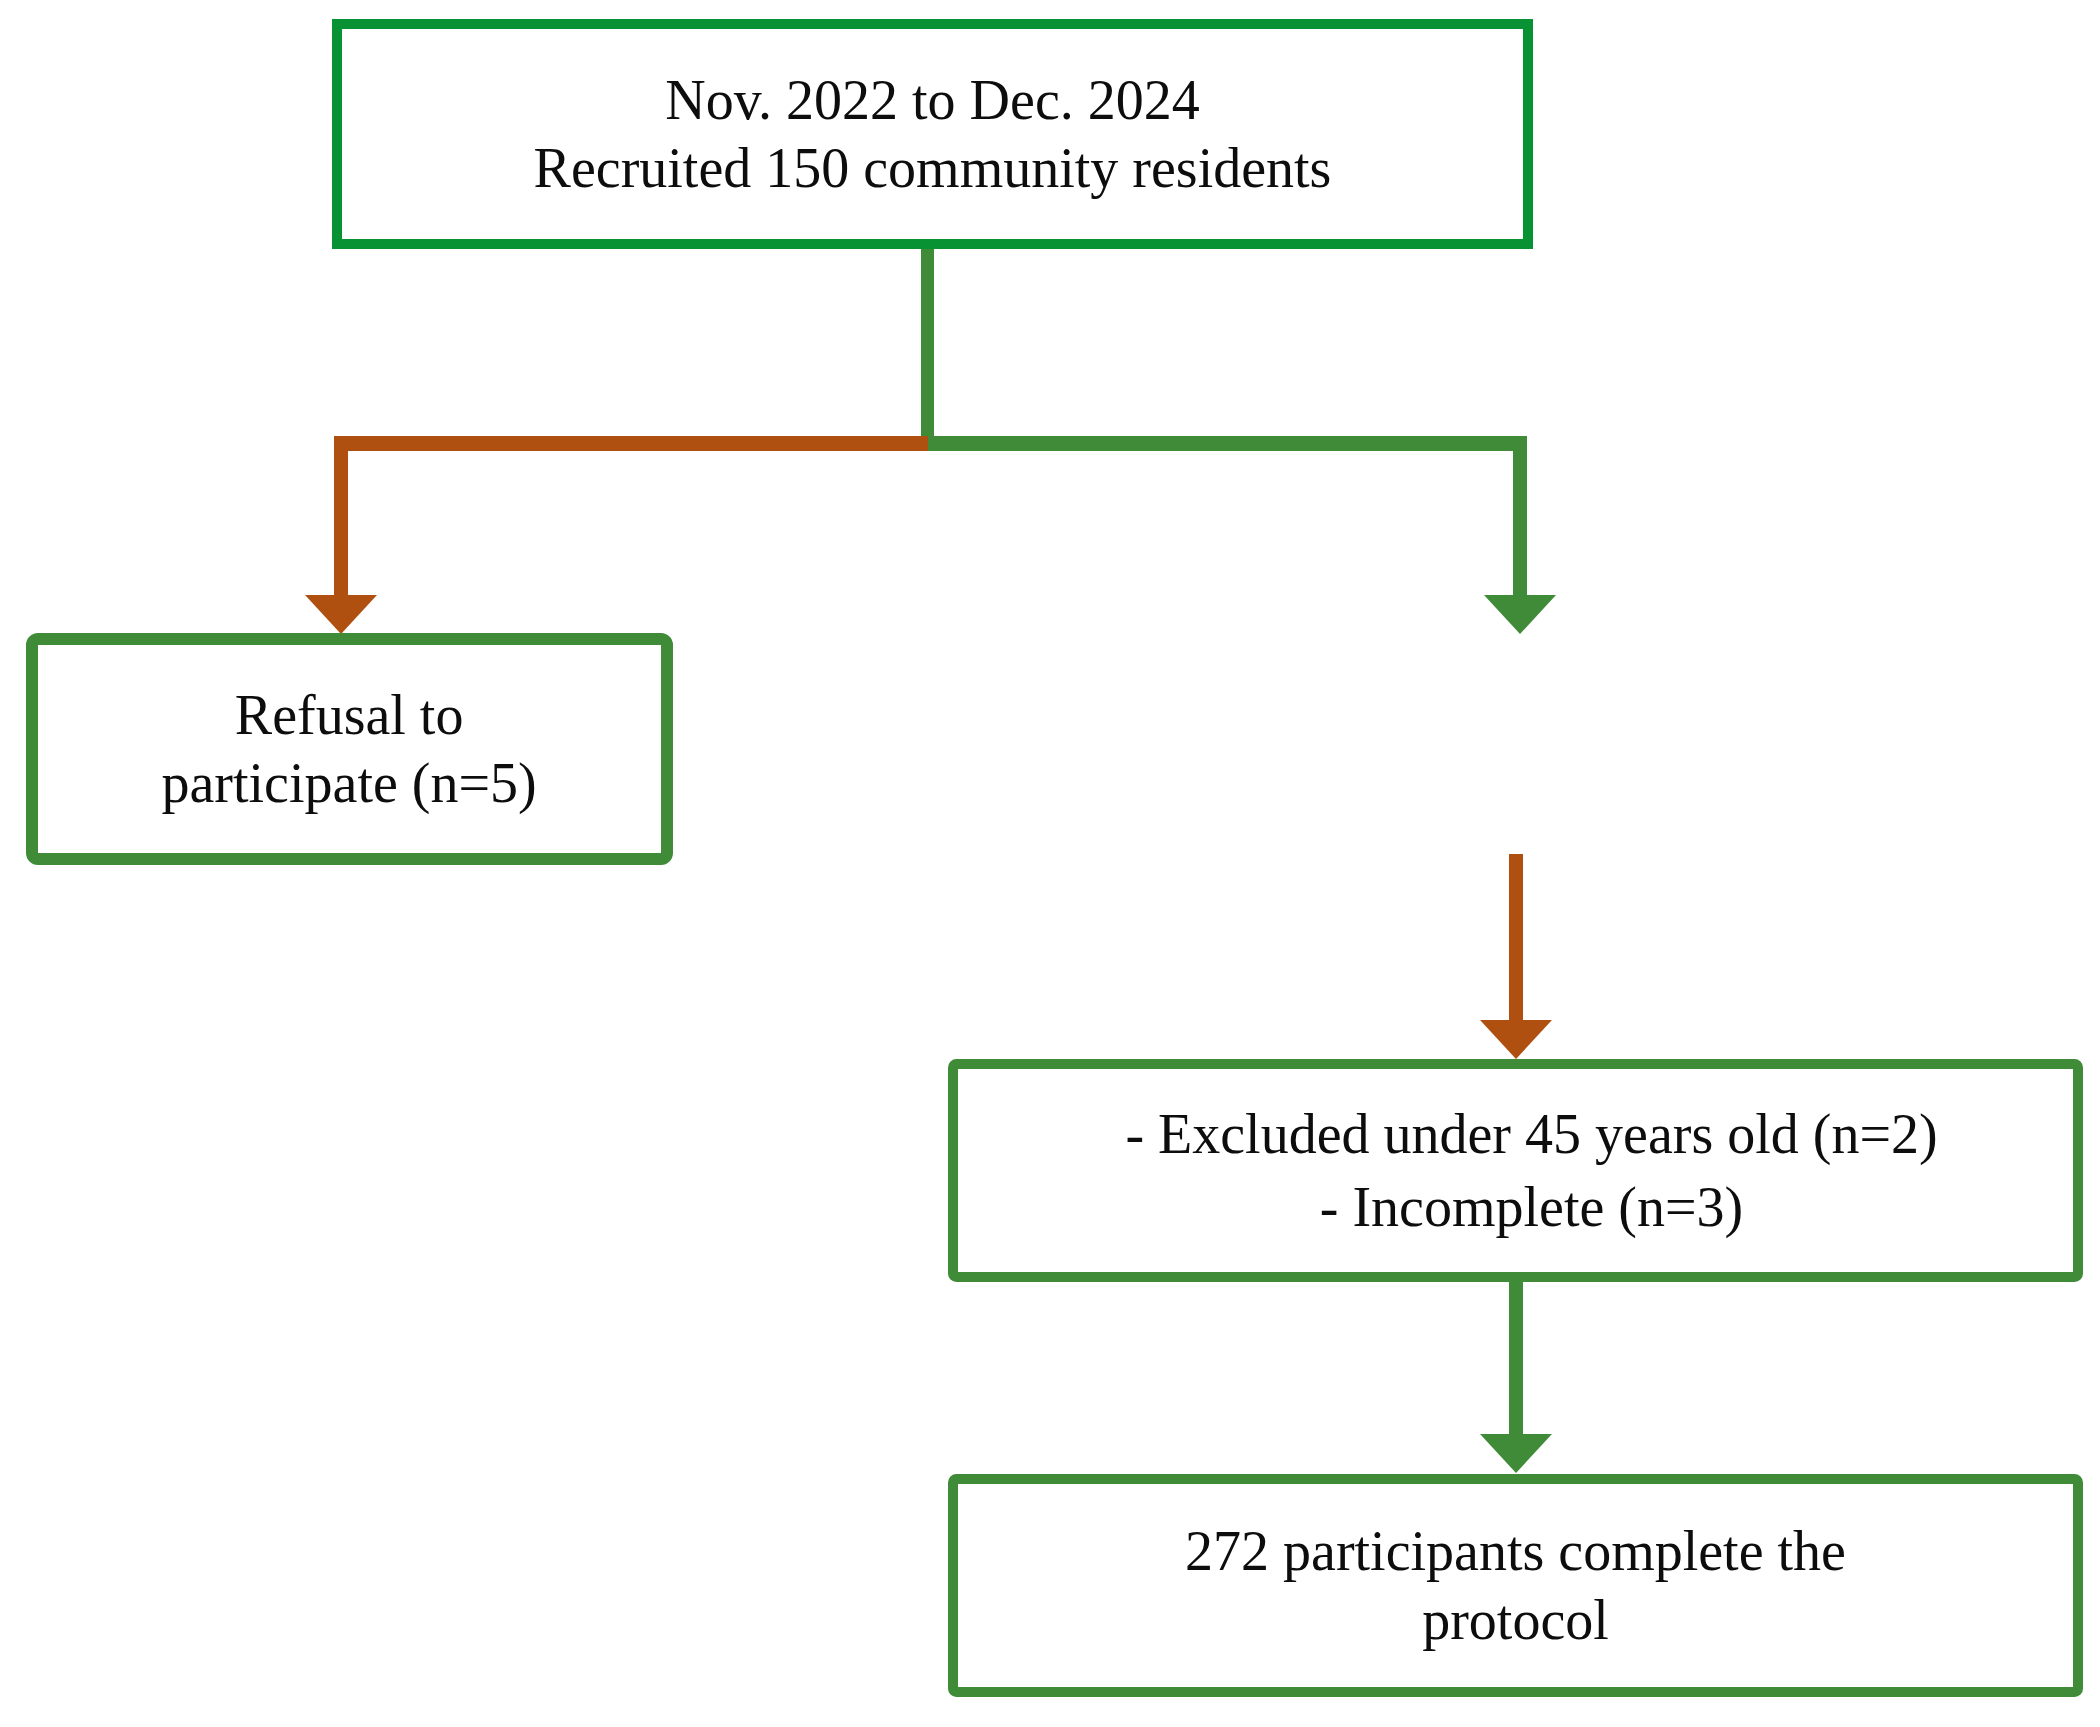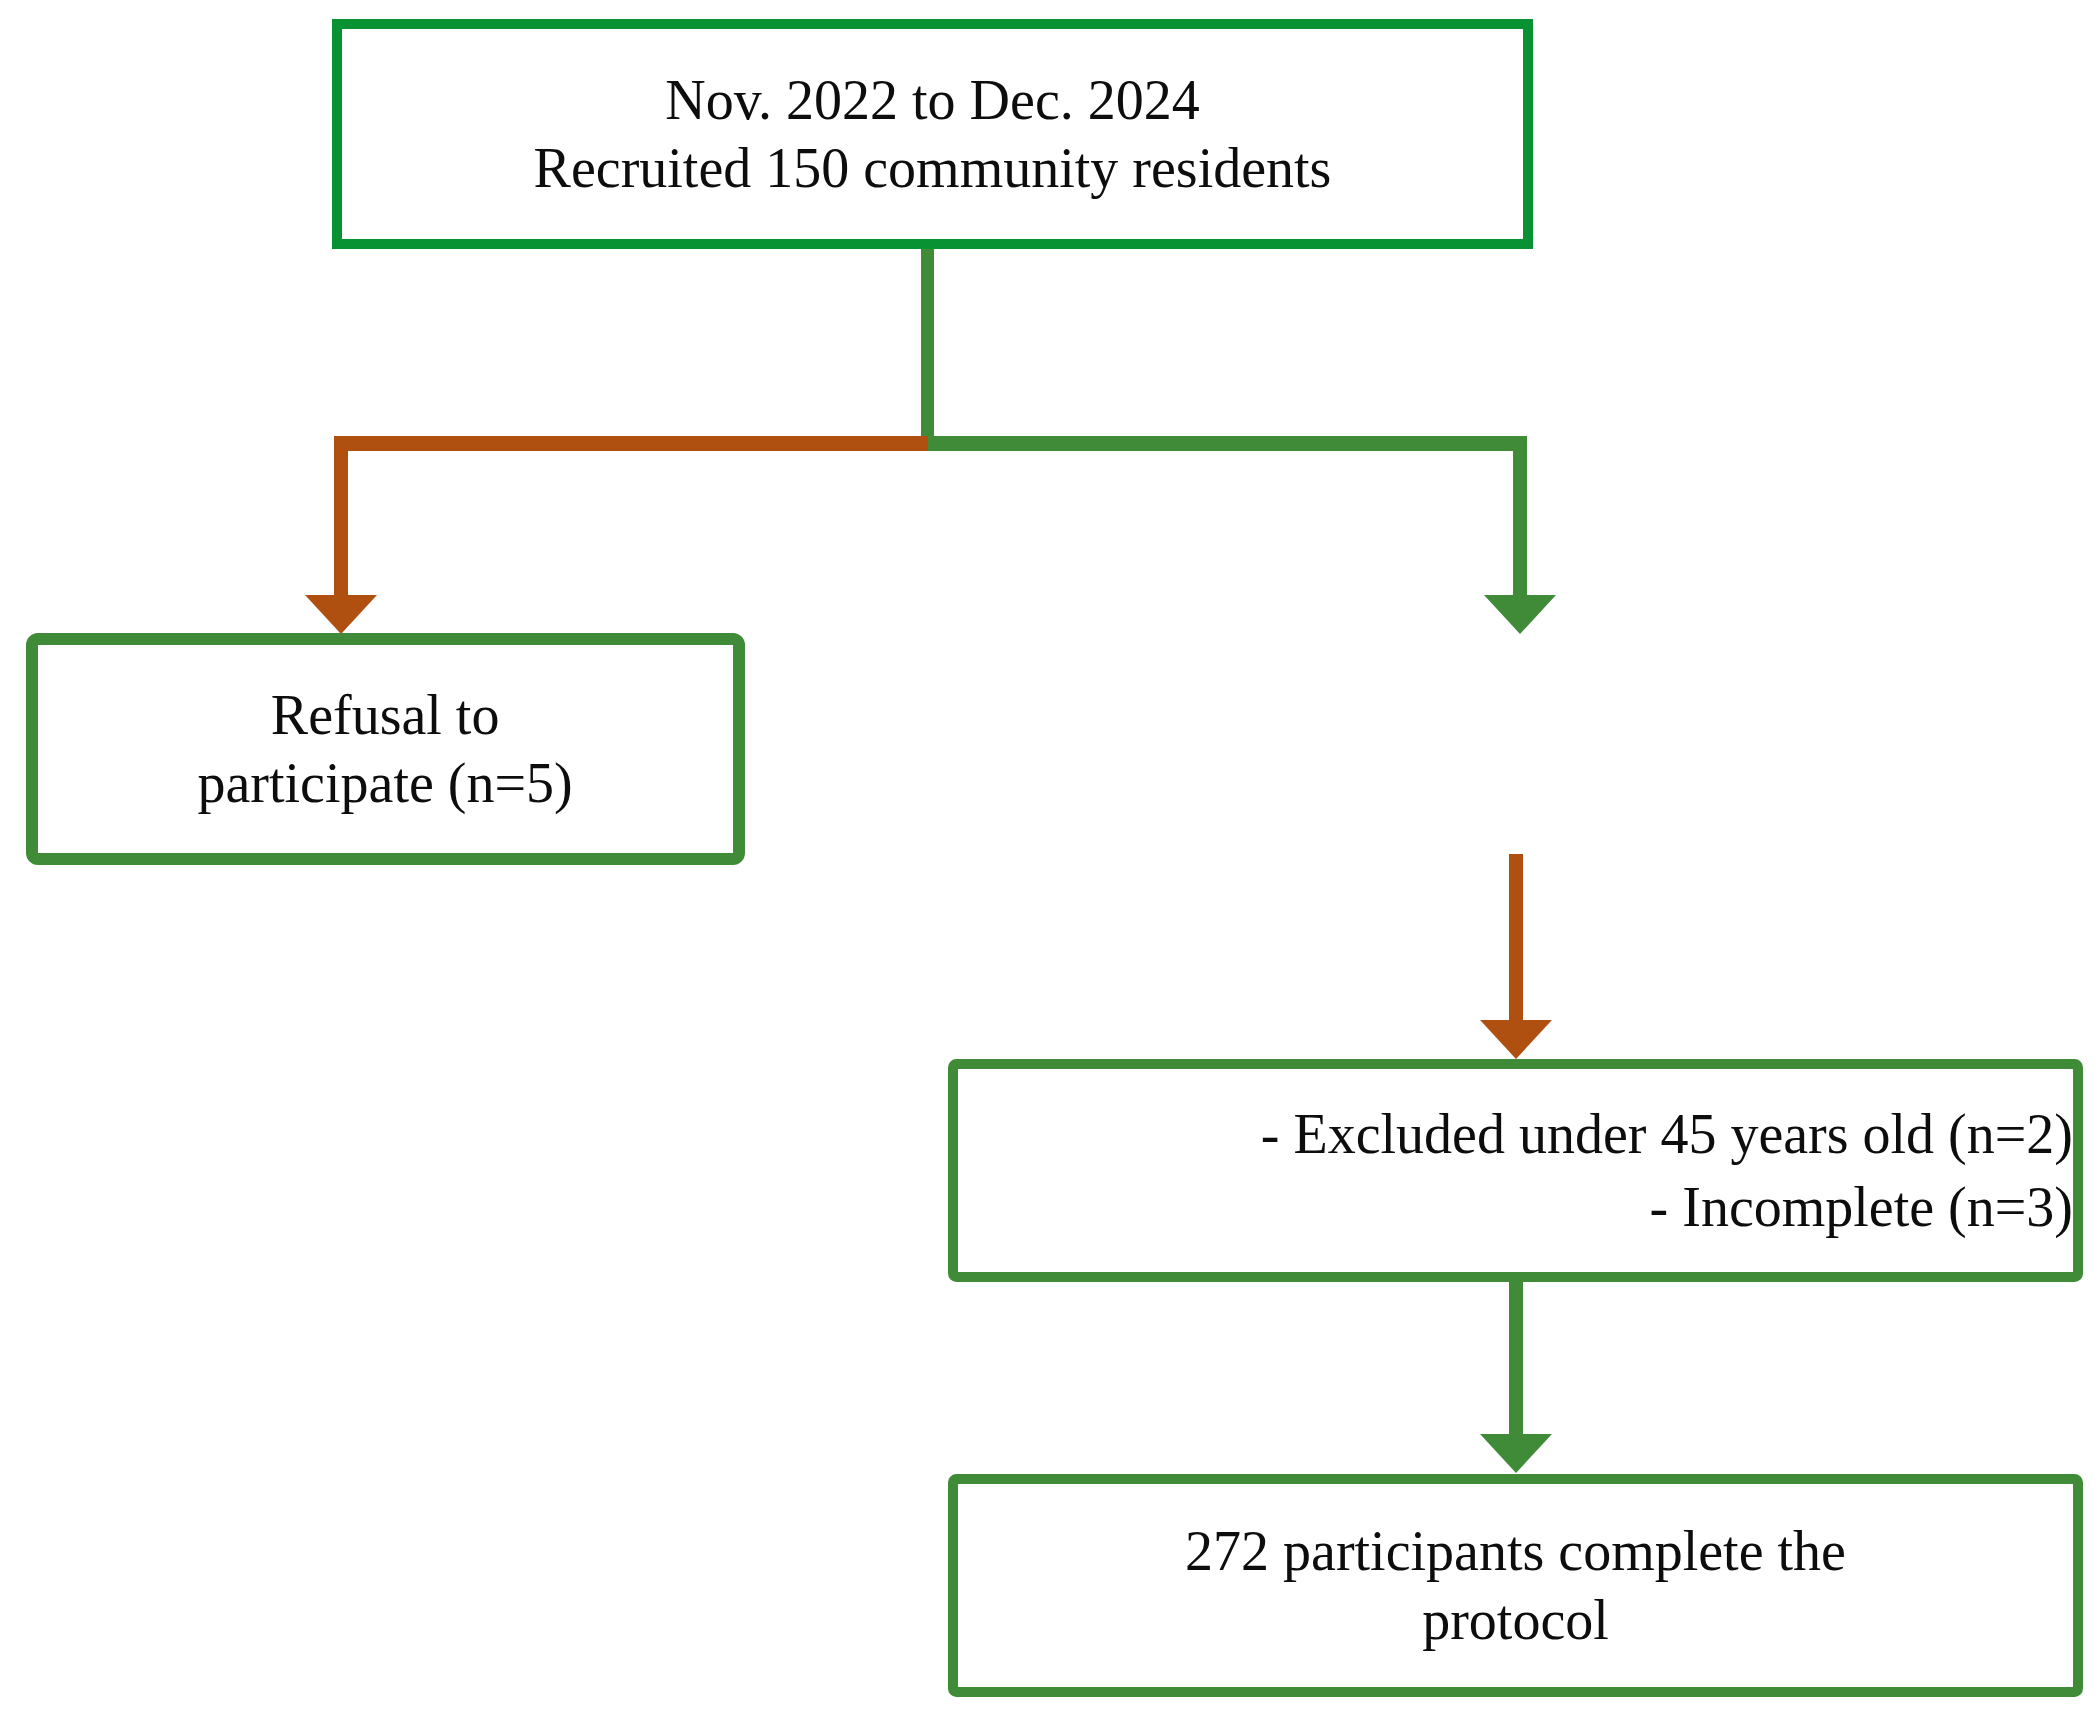--- a/index.html
+++ b/index.html
@@ -27,34 +27,34 @@
     font-size: 56px;
     line-height: 1.22;
   }
   .box .line { white-space: nowrap; }
 
   #box-recruited {
     left: 332px; top: 19px; width: 1201px; height: 230px;
     border: 10.2px solid var(--box_border_bright, #089234);
   }
   #box-refusal {
-    left: 25.6px; top: 633px; width: 719px; height: 232px;
+    left: 25.6px; top: 633px; width: 647px; height: 232px;
     border: 12px solid var(--box_border, #3f8b38);
     border-radius: 12px;
   }
   #box-continue {
     left: 1199px; top: 633px; width: 632px; height: 223px;
     border: 12px solid var(--box_border, #3f8b38);
     border-radius: 12px;
   }
   #box-excluded {
     left: 948px; top: 1059px; width: 1135px; height: 223px;
     border: 10.2px solid var(--box_border, #3f8b38);
     border-radius: 8.5px;
-    text-align: right;
+    text-align: center;
     padding-left: 32px;
     line-height: 1.3;
   }
   #box-complete {
     left: 948px; top: 1474px; width: 1135px; height: 223px;
     border: 10.2px solid var(--box_border, #3f8b38);
     border-radius: 8.5px;
   }
 
   .edge { position: absolute; }

